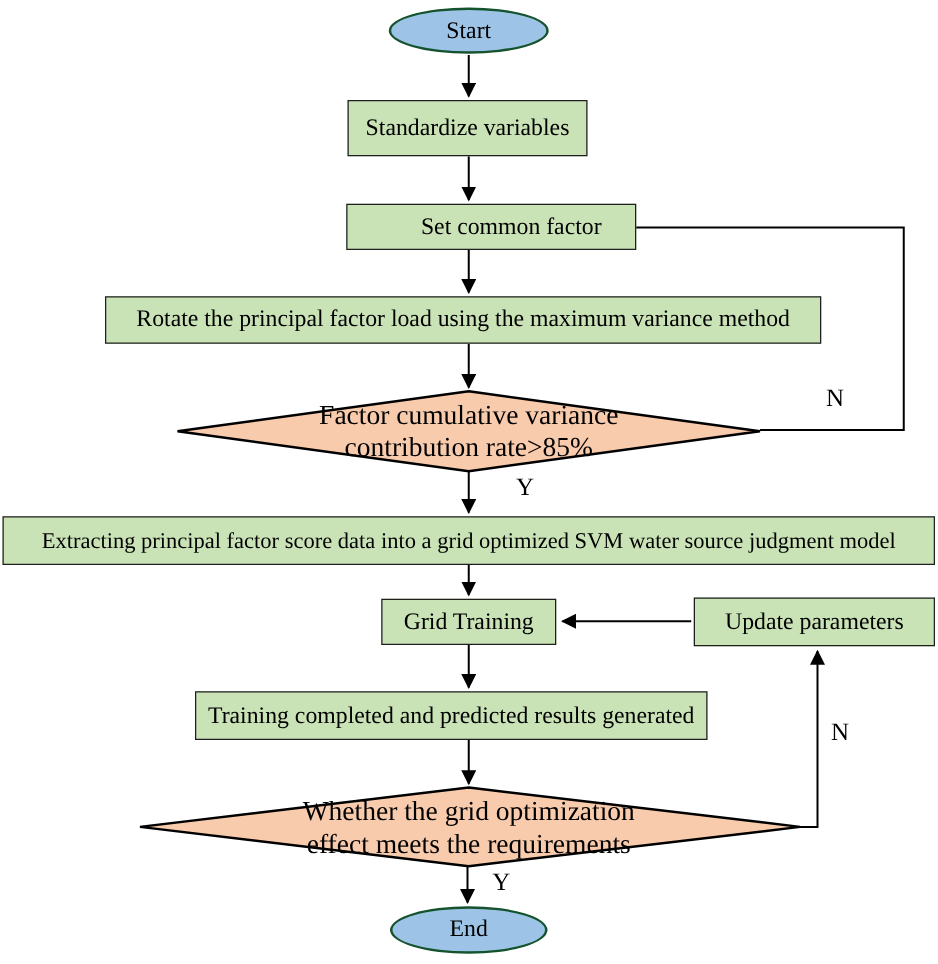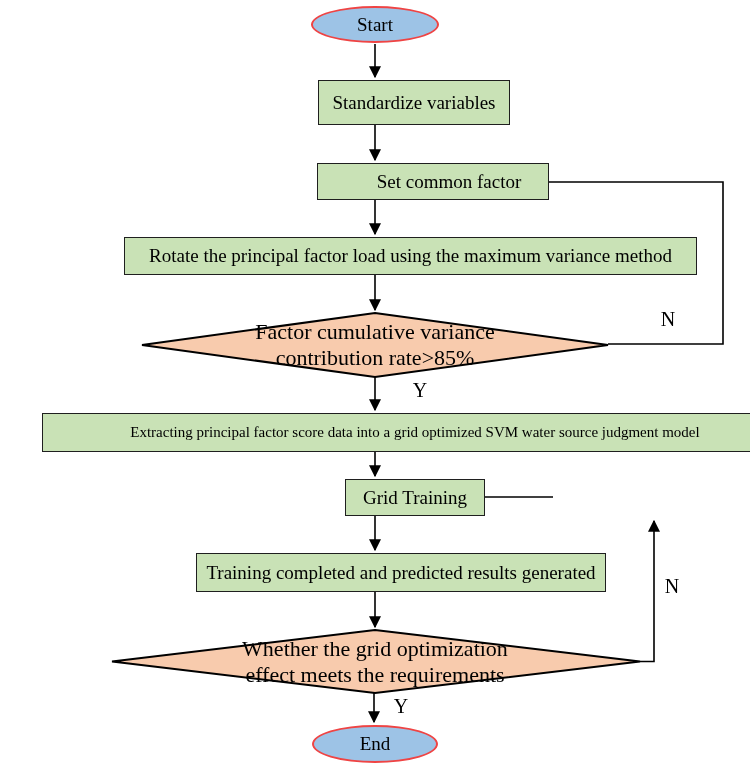--- a/index.html
+++ b/index.html
@@ -16,38 +16,37 @@
     position:absolute;
     display:flex;align-items:center;justify-content:center;
     text-align:center;
     font-size:19px;
     line-height:1.15;
     box-sizing:border-box;
   }
   .process{
     background:#c9e2b6;
     border:1.5px solid #1f1f1f;
-    margin-left:40px;
   }
   .terminator{
     background:#9dc3e6;
-    border:2px solid #ef4444;
+    border:2px solid #14532d;
     border-radius:50%;
   }
   .decision-label{
     position:absolute;
     display:flex;flex-direction:column;align-items:center;justify-content:center;
     text-align:center;font-size:22px;line-height:1.2;
   }
   .branch-label{
     position:absolute;
     width:30px;text-align:center;
     font-size:20px;
   }
-  .nowrap{white-space:nowrap;font-size:15px;}
+  .nowrap{white-space:nowrap;font-size:18px;}
 </style>
 </head>
 <body>
 
 <div id="stage">
 
   <svg id="connectors" viewBox="0 0 750 771" xmlns="http://www.w3.org/2000/svg">
     <defs>
       <marker id="arrow" viewBox="0 0 10 10" refX="9" refY="5" markerWidth="7.5" markerHeight="7.5" orient="auto-start-reverse">
         <path d="M0,0 L10,5 L0,10 z" fill="#000"></path>
@@ -96,20 +95,23 @@
   </div>
 
   <div class="node process" style="left:2px;top:413px;width:746px;height:39px;">
     <span class="nowrap">Extracting principal factor score data into a grid optimized SVM water source judgment model</span>
   </div>
 
   <div class="node process" style="left:305px;top:479px;width:140px;height:37px;">
     <span>Grid Training</span>
   </div>
 
+  <div class="node process" style="left:555px;top:478px;width:193px;height:39px;">
+    <span>Update parameters</span>
+  </div>
 
   <div class="node process" style="left:156px;top:553px;width:410px;height:39px;">
     <span>Training completed and predicted results generated</span>
   </div>
 
   <div class="decision-label" style="left:215px;top:635px;width:320px;height:54px;">
     <span>Whether the grid optimization</span>
     <span>effect meets the requirements</span>
   </div>
 

